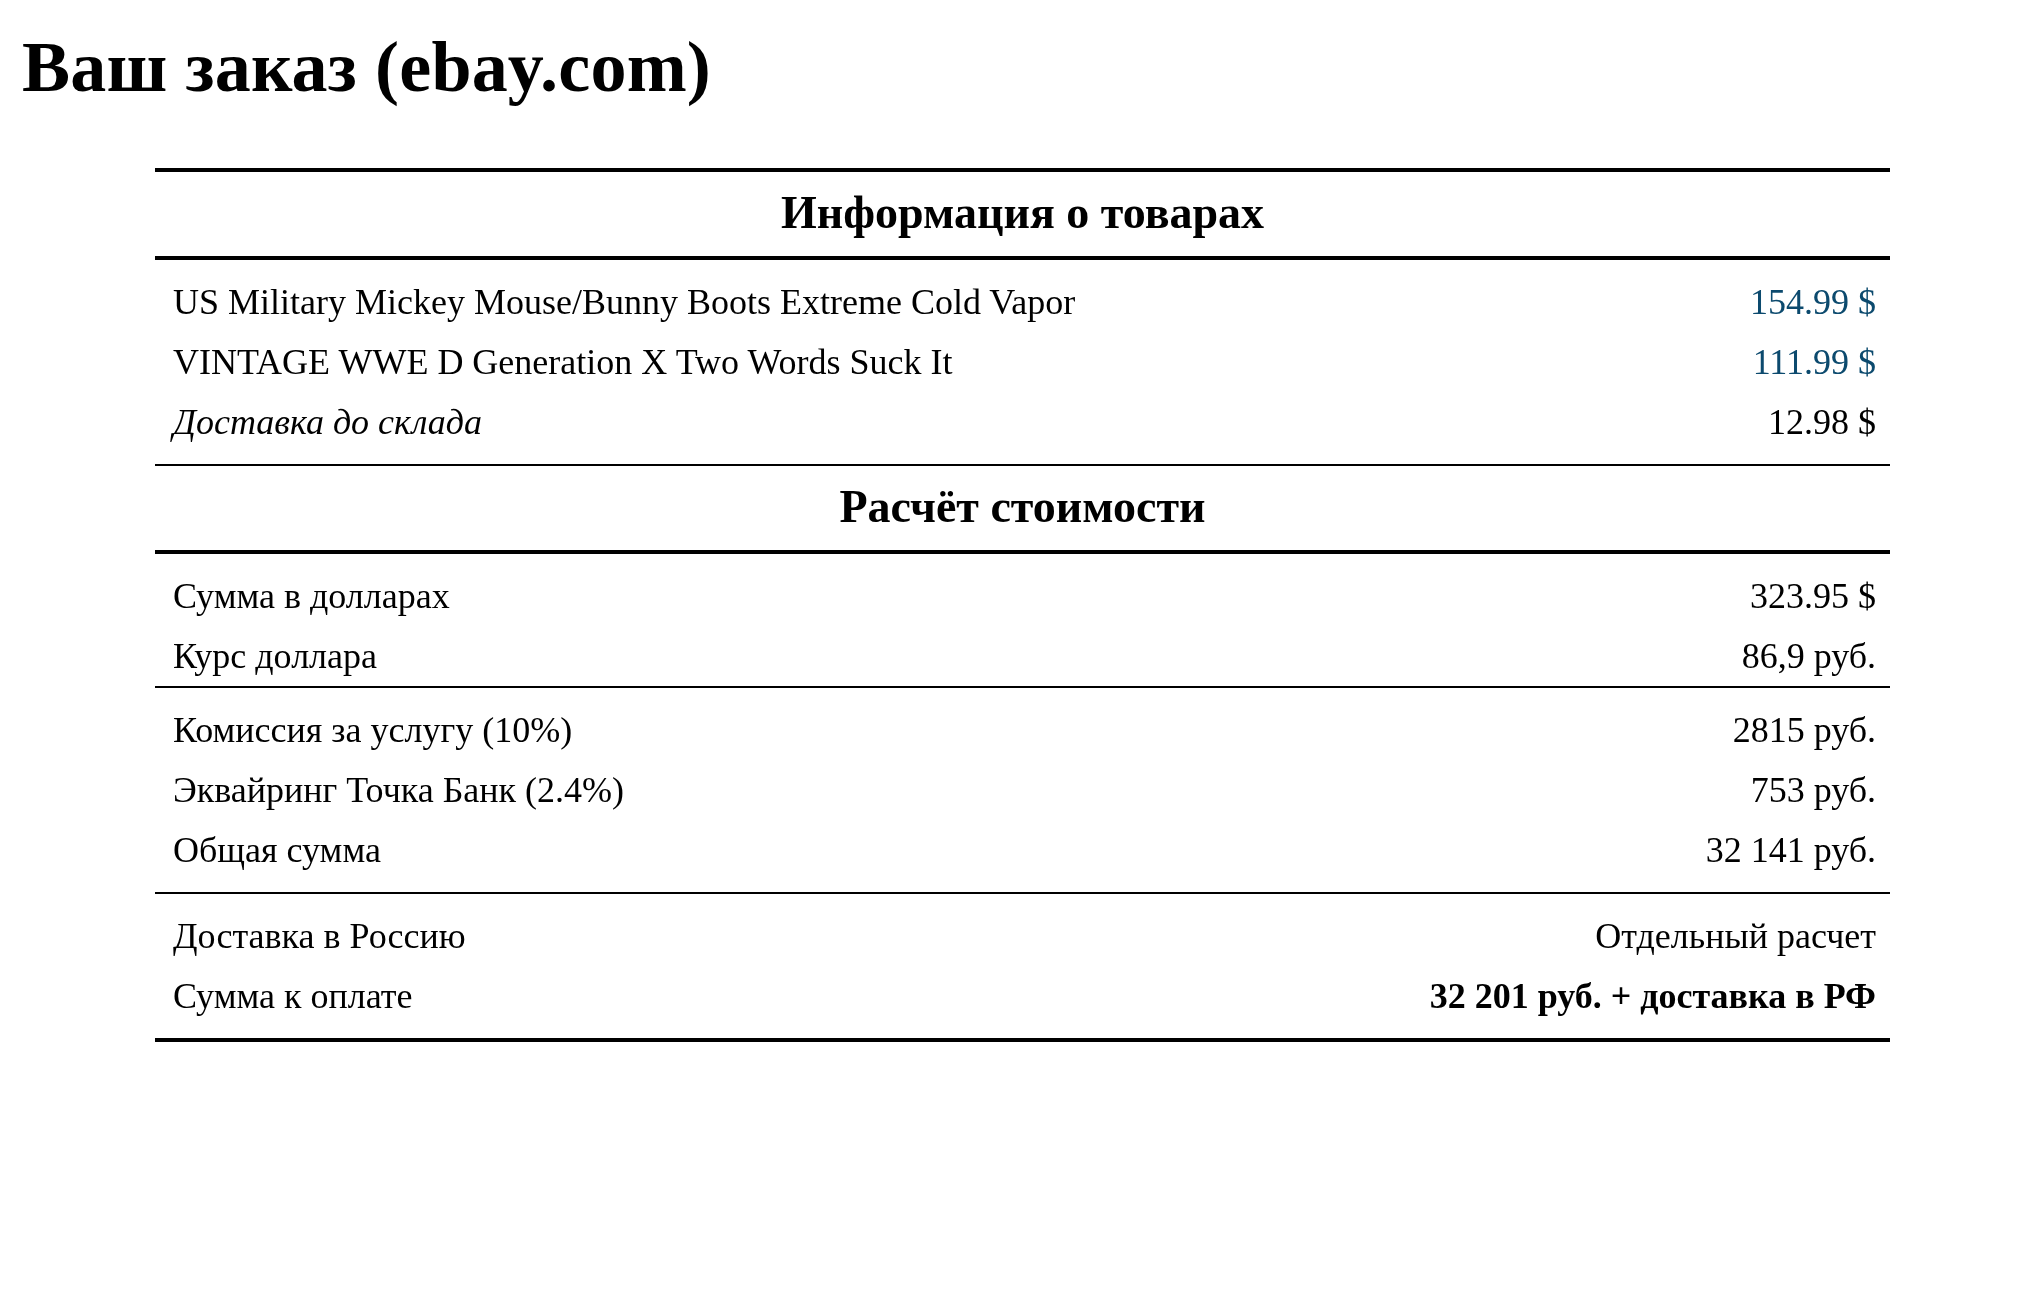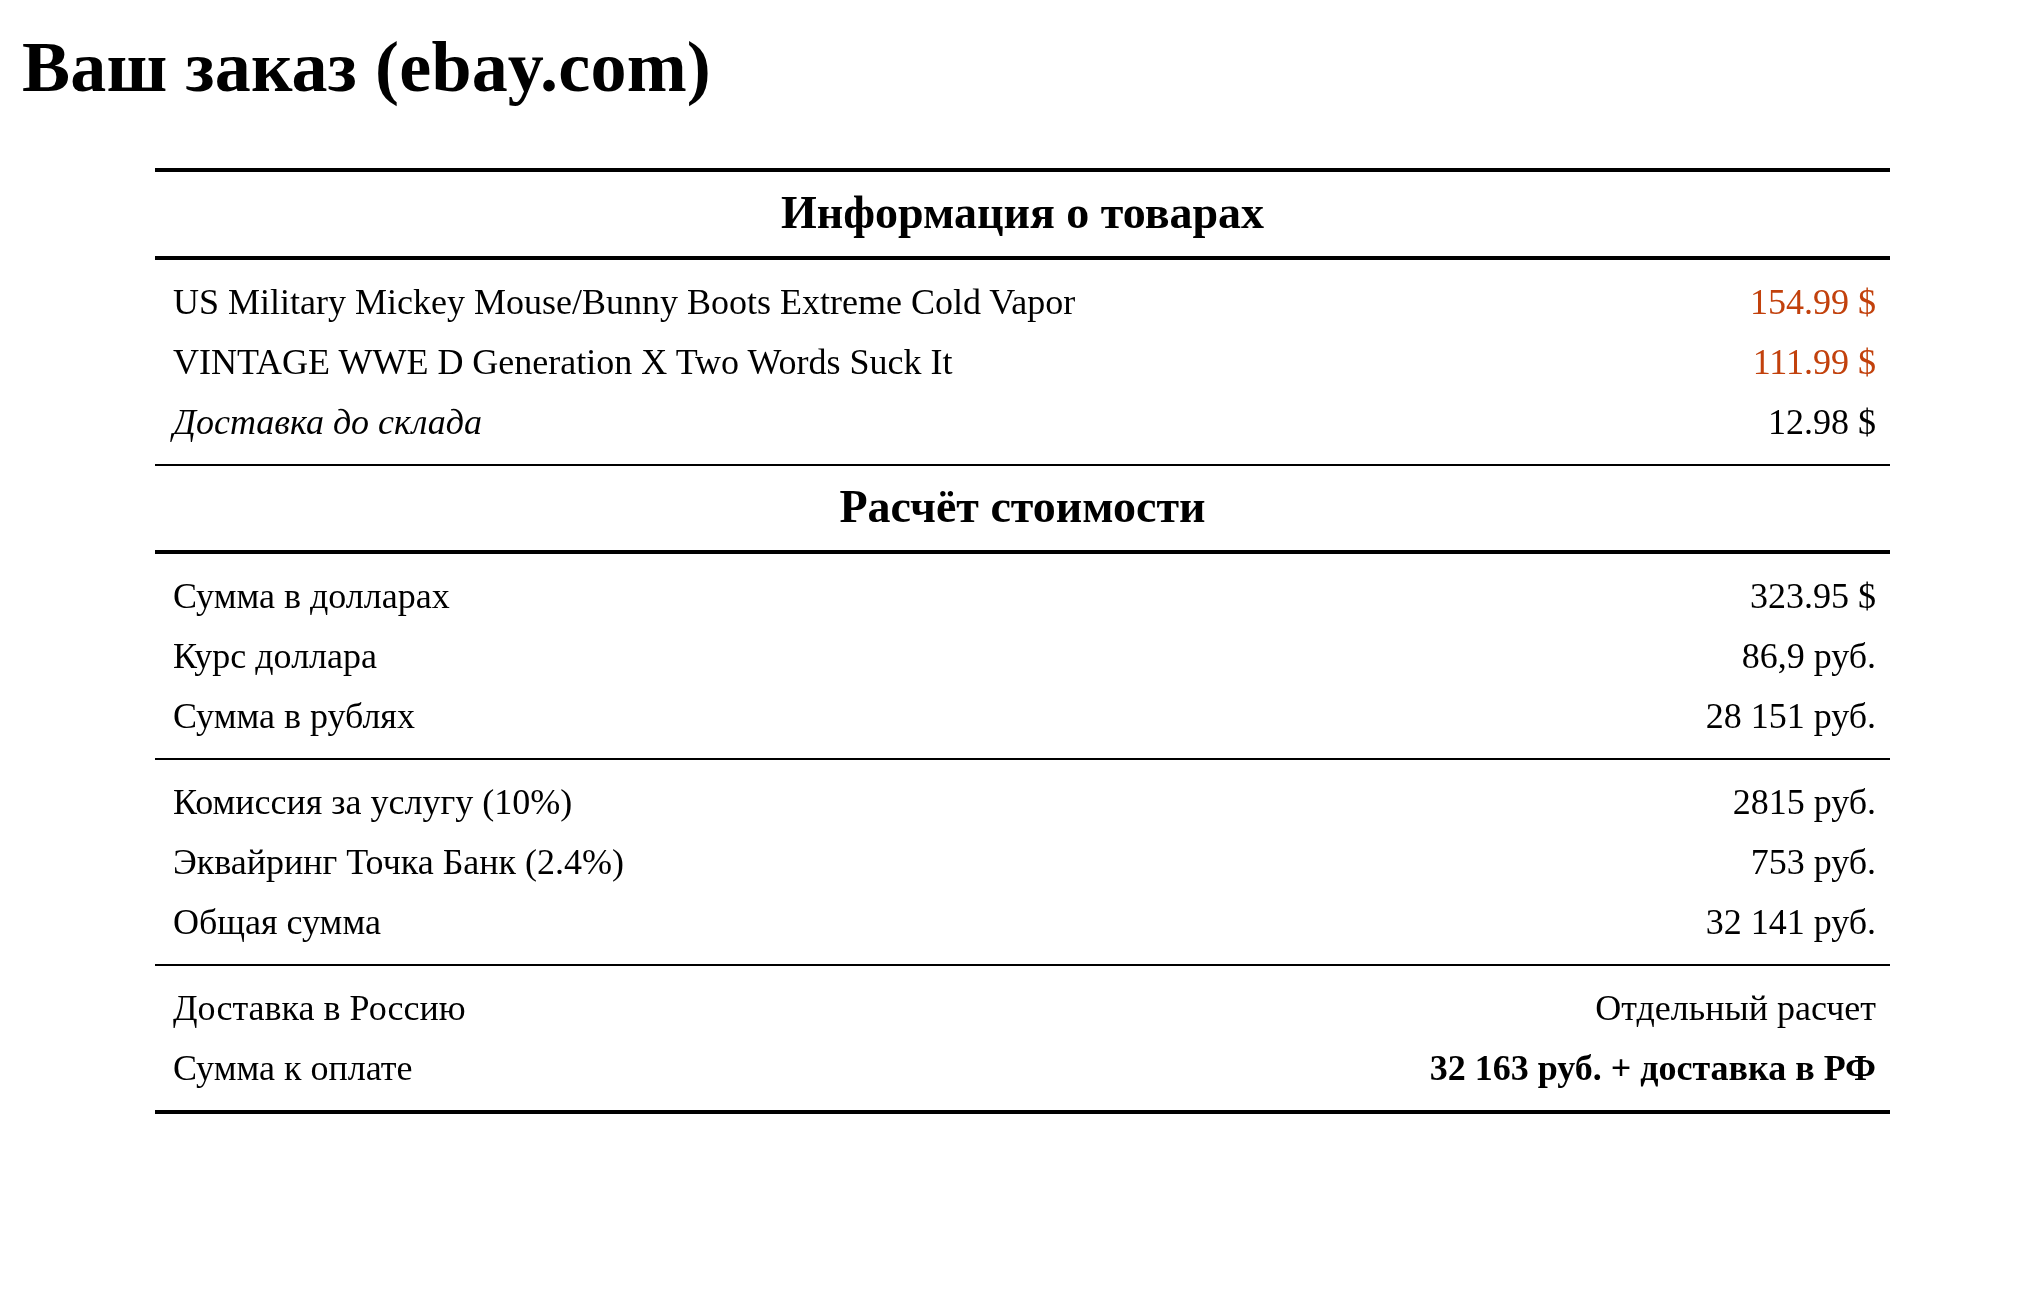--- a/index.html
+++ b/index.html
@@ -74,21 +74,21 @@
     border-top: 4px solid #000;
   }
   .rule-thin-top > td {
     border-top: 2px solid #000;
   }
   .rule-bottom > td {
     border-bottom: 4px solid #000;
   }
 
   .price-red {
-    color: #c2410c;
+    color: #0c4a6e;
   }
 
   .italic {
     font-style: italic;
     margin-top: 48px;
   }
 
   .bold {
     font-weight: bold;
   }
@@ -133,43 +133,39 @@
         </tr>
 
         <tr class="rule-top">
           <td class="col-label pad-top">Сумма в долларах</td>
           <td class="col-value pad-top">323.95 $</td>
         </tr>
         <tr>
           <td class="col-label">Курс доллара</td>
           <td class="col-value">86,9 руб.</td>
         </tr>
-        <tr>
-          <td class="col-label pad-bottom">Сумма в рублях</td>
-          <td class="col-value pad-bottom">28 151 руб.</td>
-        </tr>
 
         <tr class="rule-thin-top">
           <td class="col-label pad-top">Комиссия за услугу (10%)</td>
           <td class="col-value pad-top">2815 руб.</td>
         </tr>
         <tr>
           <td class="col-label">Эквайринг Точка Банк (2.4%)</td>
           <td class="col-value">753 руб.</td>
         </tr>
         <tr>
           <td class="col-label pad-bottom">Общая сумма</td>
           <td class="col-value pad-bottom">32 141 руб.</td>
         </tr>
 
         <tr class="rule-thin-top">
           <td class="col-label pad-top">Доставка в Россию</td>
           <td class="col-value pad-top">Отдельный расчет</td>
         </tr>
         <tr class="rule-bottom">
           <td class="col-label pad-bottom">Сумма к оплате</td>
-          <td class="col-value pad-bottom bold">32 163 руб. + доставка в РФ</td>
+          <td class="col-value pad-bottom bold">32 201 руб. + доставка в РФ</td>
         </tr>
 
       </tbody>
     </table>
   </div>
 </div>
 
 </body></html>

